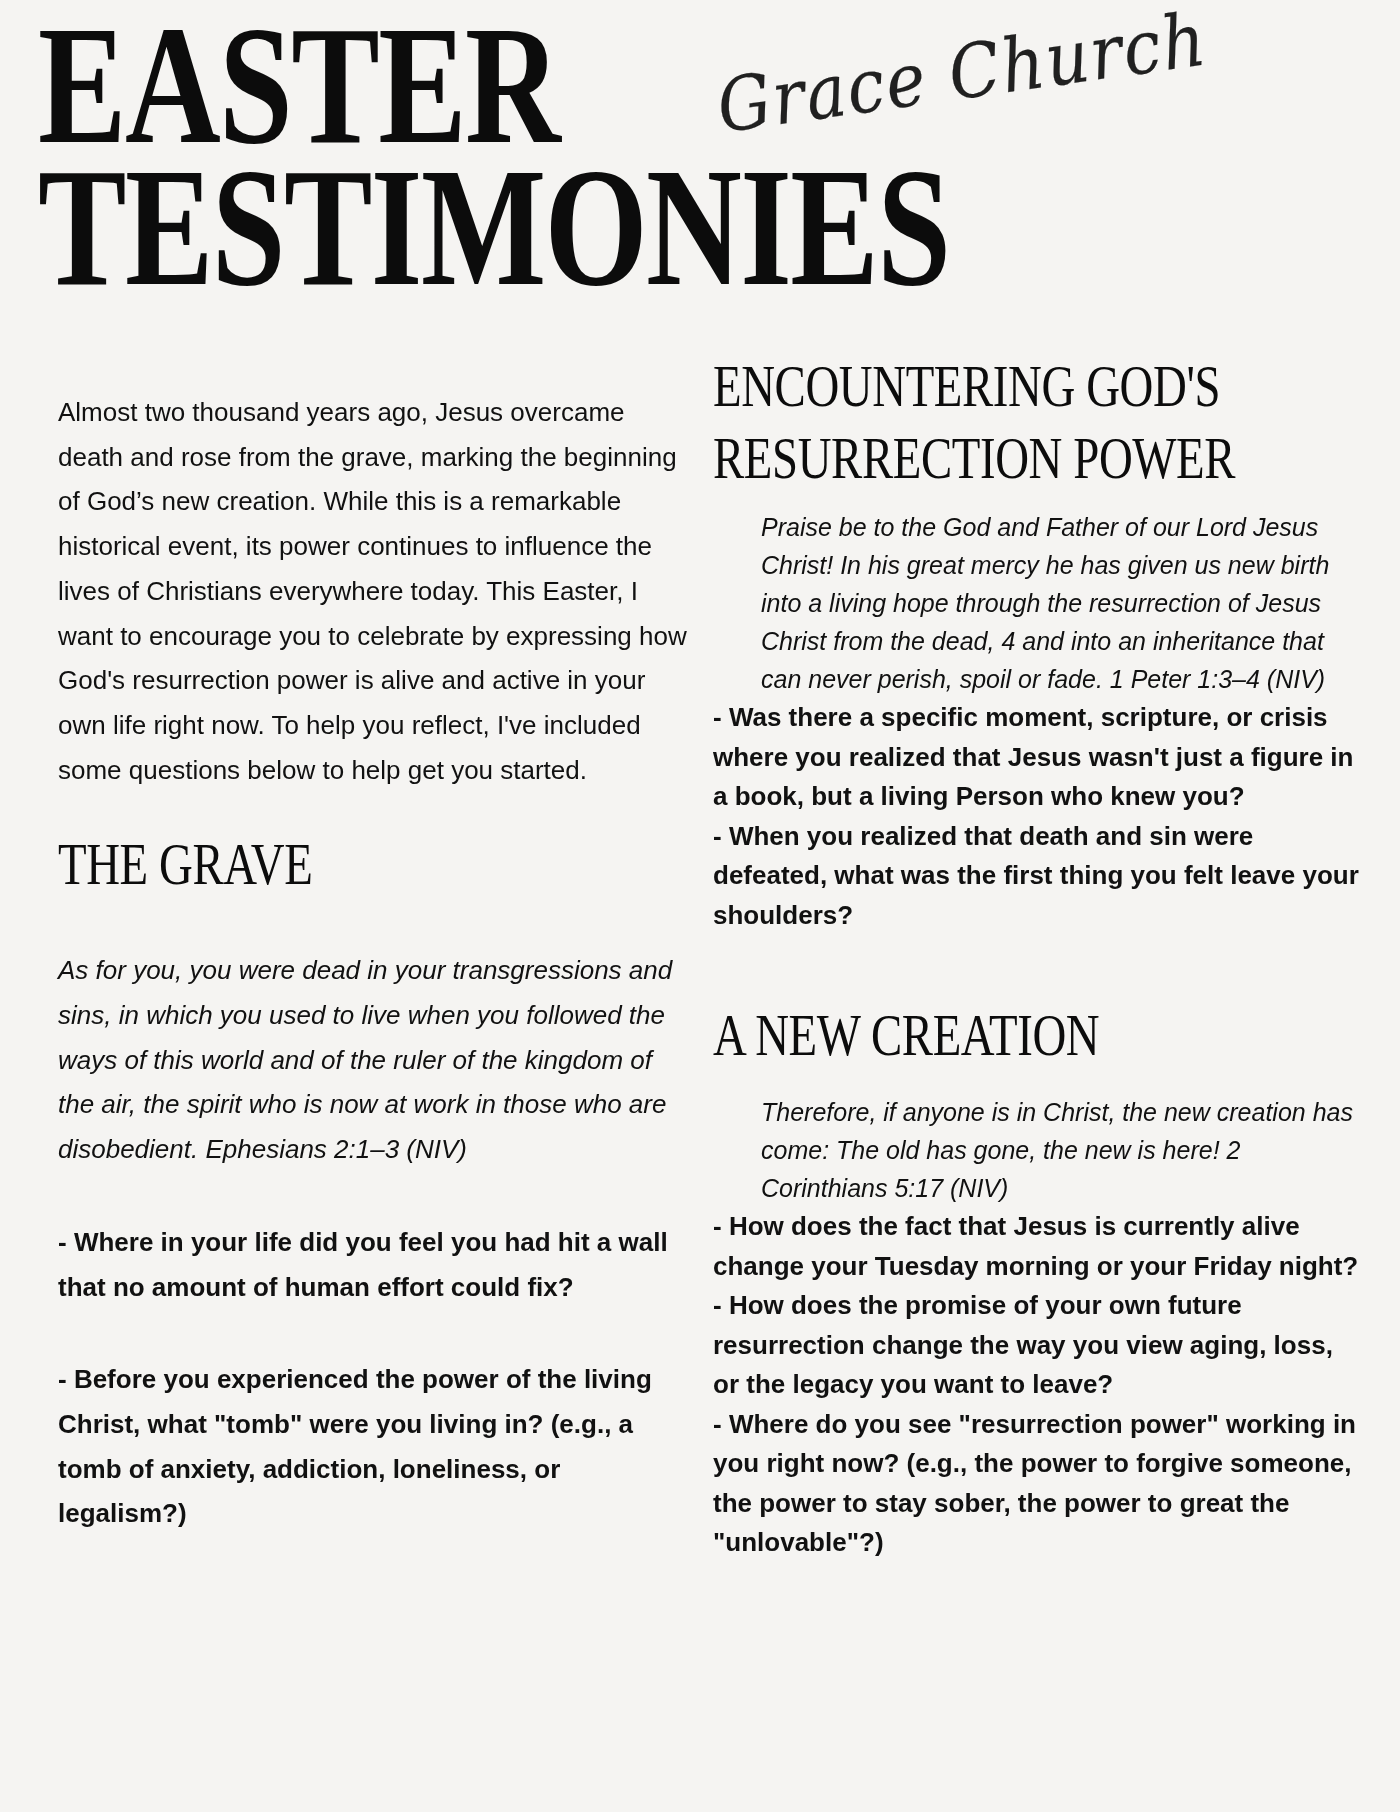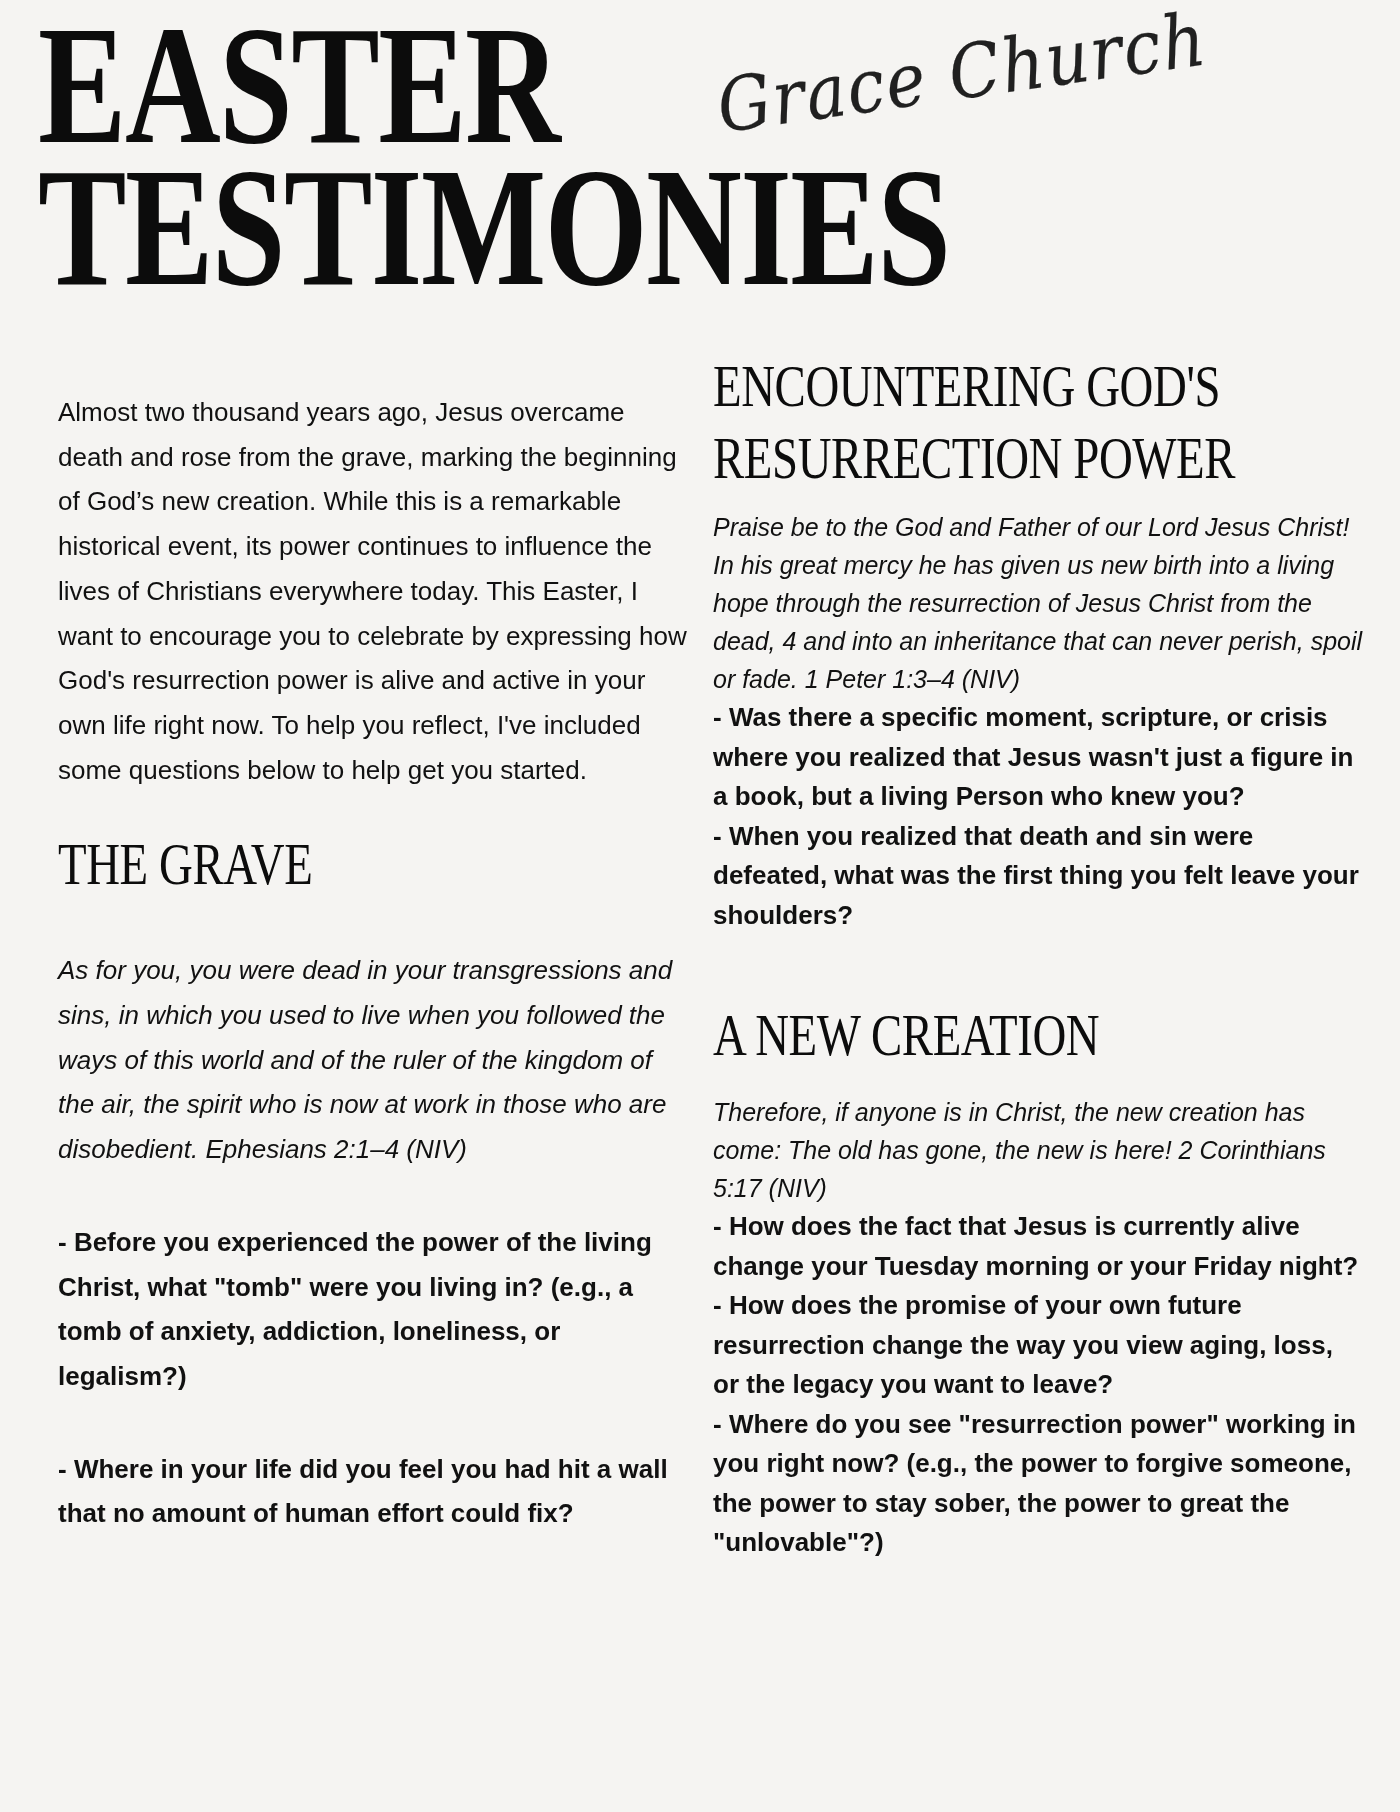--- a/index.html
+++ b/index.html
@@ -58,21 +58,21 @@
     color: #111;
     margin-top: 48px;
   }
   .body-text.italic { font-style: italic; }
   .right-body {
     font-family: "Liberation Sans", "DejaVu Sans", sans-serif;
     font-size: 25px;
     line-height: 38px;
     color: #111;
   }
-  .right-body.italic { font-style: italic; }
+  .right-body.italic { font-style: italic; margin-left: 48px; }
   .right-q {
     font-family: "Liberation Sans", "DejaVu Sans", sans-serif;
     font-size: 26px;
     line-height: 39.5px;
     color: #111;
   }
 
   .section-heading {
     font-family: "Liberation Serif", "DejaVu Serif", serif;
     font-weight: 400;
@@ -100,24 +100,24 @@
     <span class="title-line l1">EASTER</span>
     <span class="title-line l2">TESTIMONIES</span>
   </div>
 
   <div class="script">Grace Church</div>
 
   <div class="col col-left">
     <p class="body-text">Almost two thousand years ago, Jesus overcame death and rose from the grave, marking the beginning of God’s new creation. While this is a remarkable historical event, its power continues to influence the lives of Christians everywhere today. This Easter, I want to encourage you to celebrate by expressing how God's resurrection power is alive and active in your own life right now. To help you reflect, I've included some questions below to help get you started.</p>
 
     <h2 class="section-heading grave-heading">THE GRAVE</h2>
-    <p class="body-text italic">As for you, you were dead in your transgressions and sins, in which you used to live when you followed the ways of this world and of the ruler of the kingdom of the air, the spirit who is now at work in those who are disobedient. Ephesians 2:1–4 (NIV)</p>
+    <p class="body-text italic">As for you, you were dead in your transgressions and sins, in which you used to live when you followed the ways of this world and of the ruler of the kingdom of the air, the spirit who is now at work in those who are disobedient. Ephesians 2:1–3 (NIV)</p>
     <div>
+      <span class="body-text q-item"> - Where in your life did you feel you had hit a wall that no amount of human effort could fix?</span>
       <span class="body-text q-item"> - Before you experienced the power of the living Christ, what "tomb" were you living in? (e.g., a tomb of anxiety, addiction, loneliness, or legalism?)</span>
-      <span class="body-text q-item"> - Where in your life did you feel you had hit a wall that no amount of human effort could fix?</span>
     </div>
   </div>
 
   <div class="col col-right">
     <div class="encounter-heading">
       <div class="section-heading">ENCOUNTERING GOD'S</div>
       <div class="section-heading">RESURRECTION POWER</div>
     </div>
     <p class="right-body italic">Praise be to the God and Father of our Lord Jesus Christ! In his great mercy he has given us new birth into a living hope through the resurrection of Jesus Christ from the dead, 4 and into an inheritance that can never perish, spoil or fade. 1 Peter 1:3–4 (NIV)</p>
     <div>

